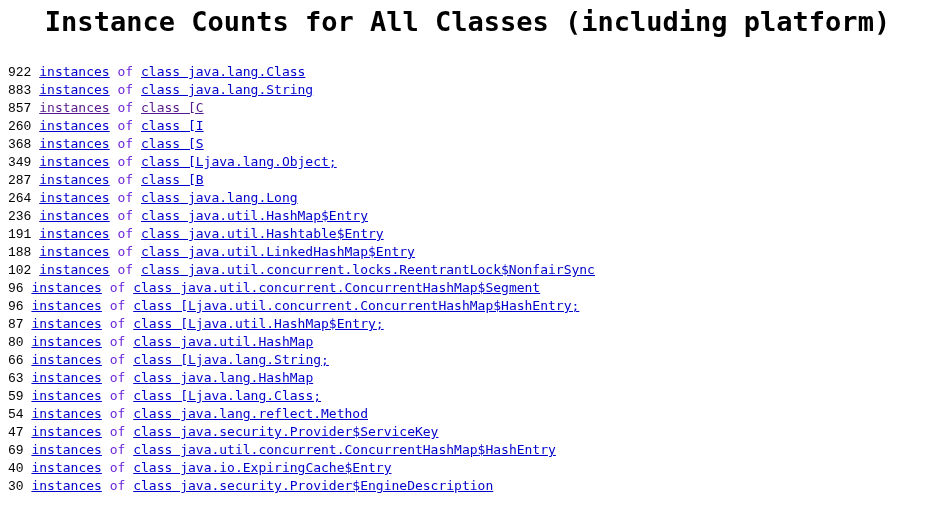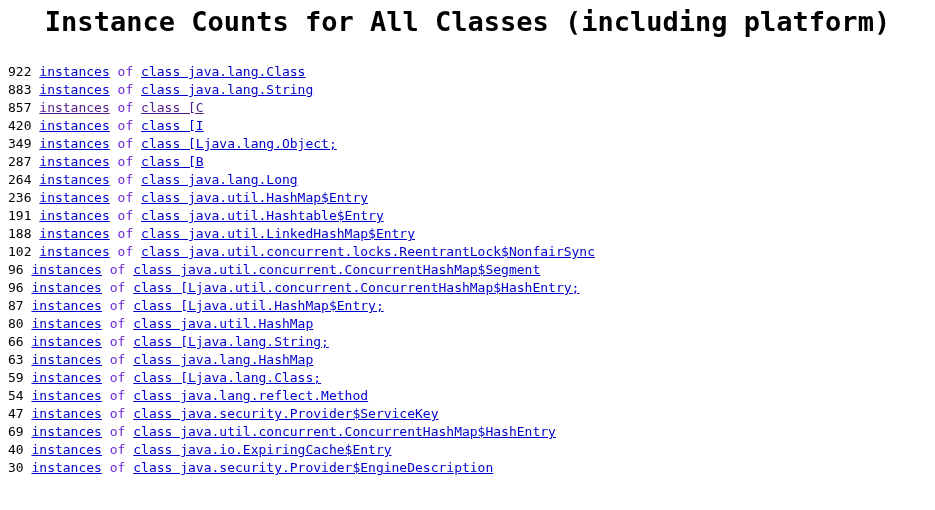--- a/index.html
+++ b/index.html
@@ -41,20 +41,21 @@
     font-family: "DejaVu Sans Mono", "Liberation Mono", monospace;
     font-size: 13px;
     line-height: 18px;
     height: 18px;
     white-space: nowrap;
     color: #000000;
   }
 
   .count {
     color: #000000;
+    font-family: Liberation Mono, monospace;
   }
 
   .link {
     color: #0000cc;
     text-decoration: underline;
     cursor: pointer;
   }
 
   .link.visited {
     color: #551a8b;
@@ -66,21 +67,22 @@
 </style>
 </head>
 <body>
 
 <h1 id="page-title">Instance Counts for All Classes (including platform)</h1>
 
 <ul id="instance-list">
     <li class="instance-row"><span class="count">922</span> <a class="link">instances</a> <span class="sep">of</span> <a class="link">class java.lang.Class</a></li>
     <li class="instance-row"><span class="count">883</span> <a class="link">instances</a> <span class="sep">of</span> <a class="link">class java.lang.String</a></li>
     <li class="instance-row"><span class="count">857</span> <a class="link visited">instances</a> <span class="sep">of</span> <a class="link visited">class [C</a></li>
-    <li class="instance-row"><span class="count">420</span> <a class="link">instances</a> <span class="sep">of</span> <a class="link">class [I</a></li>
+    <li class="instance-row"><span class="count">260</span> <a class="link">instances</a> <span class="sep">of</span> <a class="link">class [I</a></li>
+    <li class="instance-row"><span class="count">368</span> <a class="link">instances</a> <span class="sep">of</span> <a class="link">class [S</a></li>
     <li class="instance-row"><span class="count">349</span> <a class="link">instances</a> <span class="sep">of</span> <a class="link">class [Ljava.lang.Object;</a></li>
     <li class="instance-row"><span class="count">287</span> <a class="link">instances</a> <span class="sep">of</span> <a class="link">class [B</a></li>
     <li class="instance-row"><span class="count">264</span> <a class="link">instances</a> <span class="sep">of</span> <a class="link">class java.lang.Long</a></li>
     <li class="instance-row"><span class="count">236</span> <a class="link">instances</a> <span class="sep">of</span> <a class="link">class java.util.HashMap$Entry</a></li>
     <li class="instance-row"><span class="count">191</span> <a class="link">instances</a> <span class="sep">of</span> <a class="link">class java.util.Hashtable$Entry</a></li>
     <li class="instance-row"><span class="count">188</span> <a class="link">instances</a> <span class="sep">of</span> <a class="link">class java.util.LinkedHashMap$Entry</a></li>
     <li class="instance-row"><span class="count">102</span> <a class="link">instances</a> <span class="sep">of</span> <a class="link">class java.util.concurrent.locks.ReentrantLock$NonfairSync</a></li>
     <li class="instance-row"><span class="count">96</span> <a class="link">instances</a> <span class="sep">of</span> <a class="link">class java.util.concurrent.ConcurrentHashMap$Segment</a></li>
     <li class="instance-row"><span class="count">96</span> <a class="link">instances</a> <span class="sep">of</span> <a class="link">class [Ljava.util.concurrent.ConcurrentHashMap$HashEntry;</a></li>
     <li class="instance-row"><span class="count">87</span> <a class="link">instances</a> <span class="sep">of</span> <a class="link">class [Ljava.util.HashMap$Entry;</a></li>

